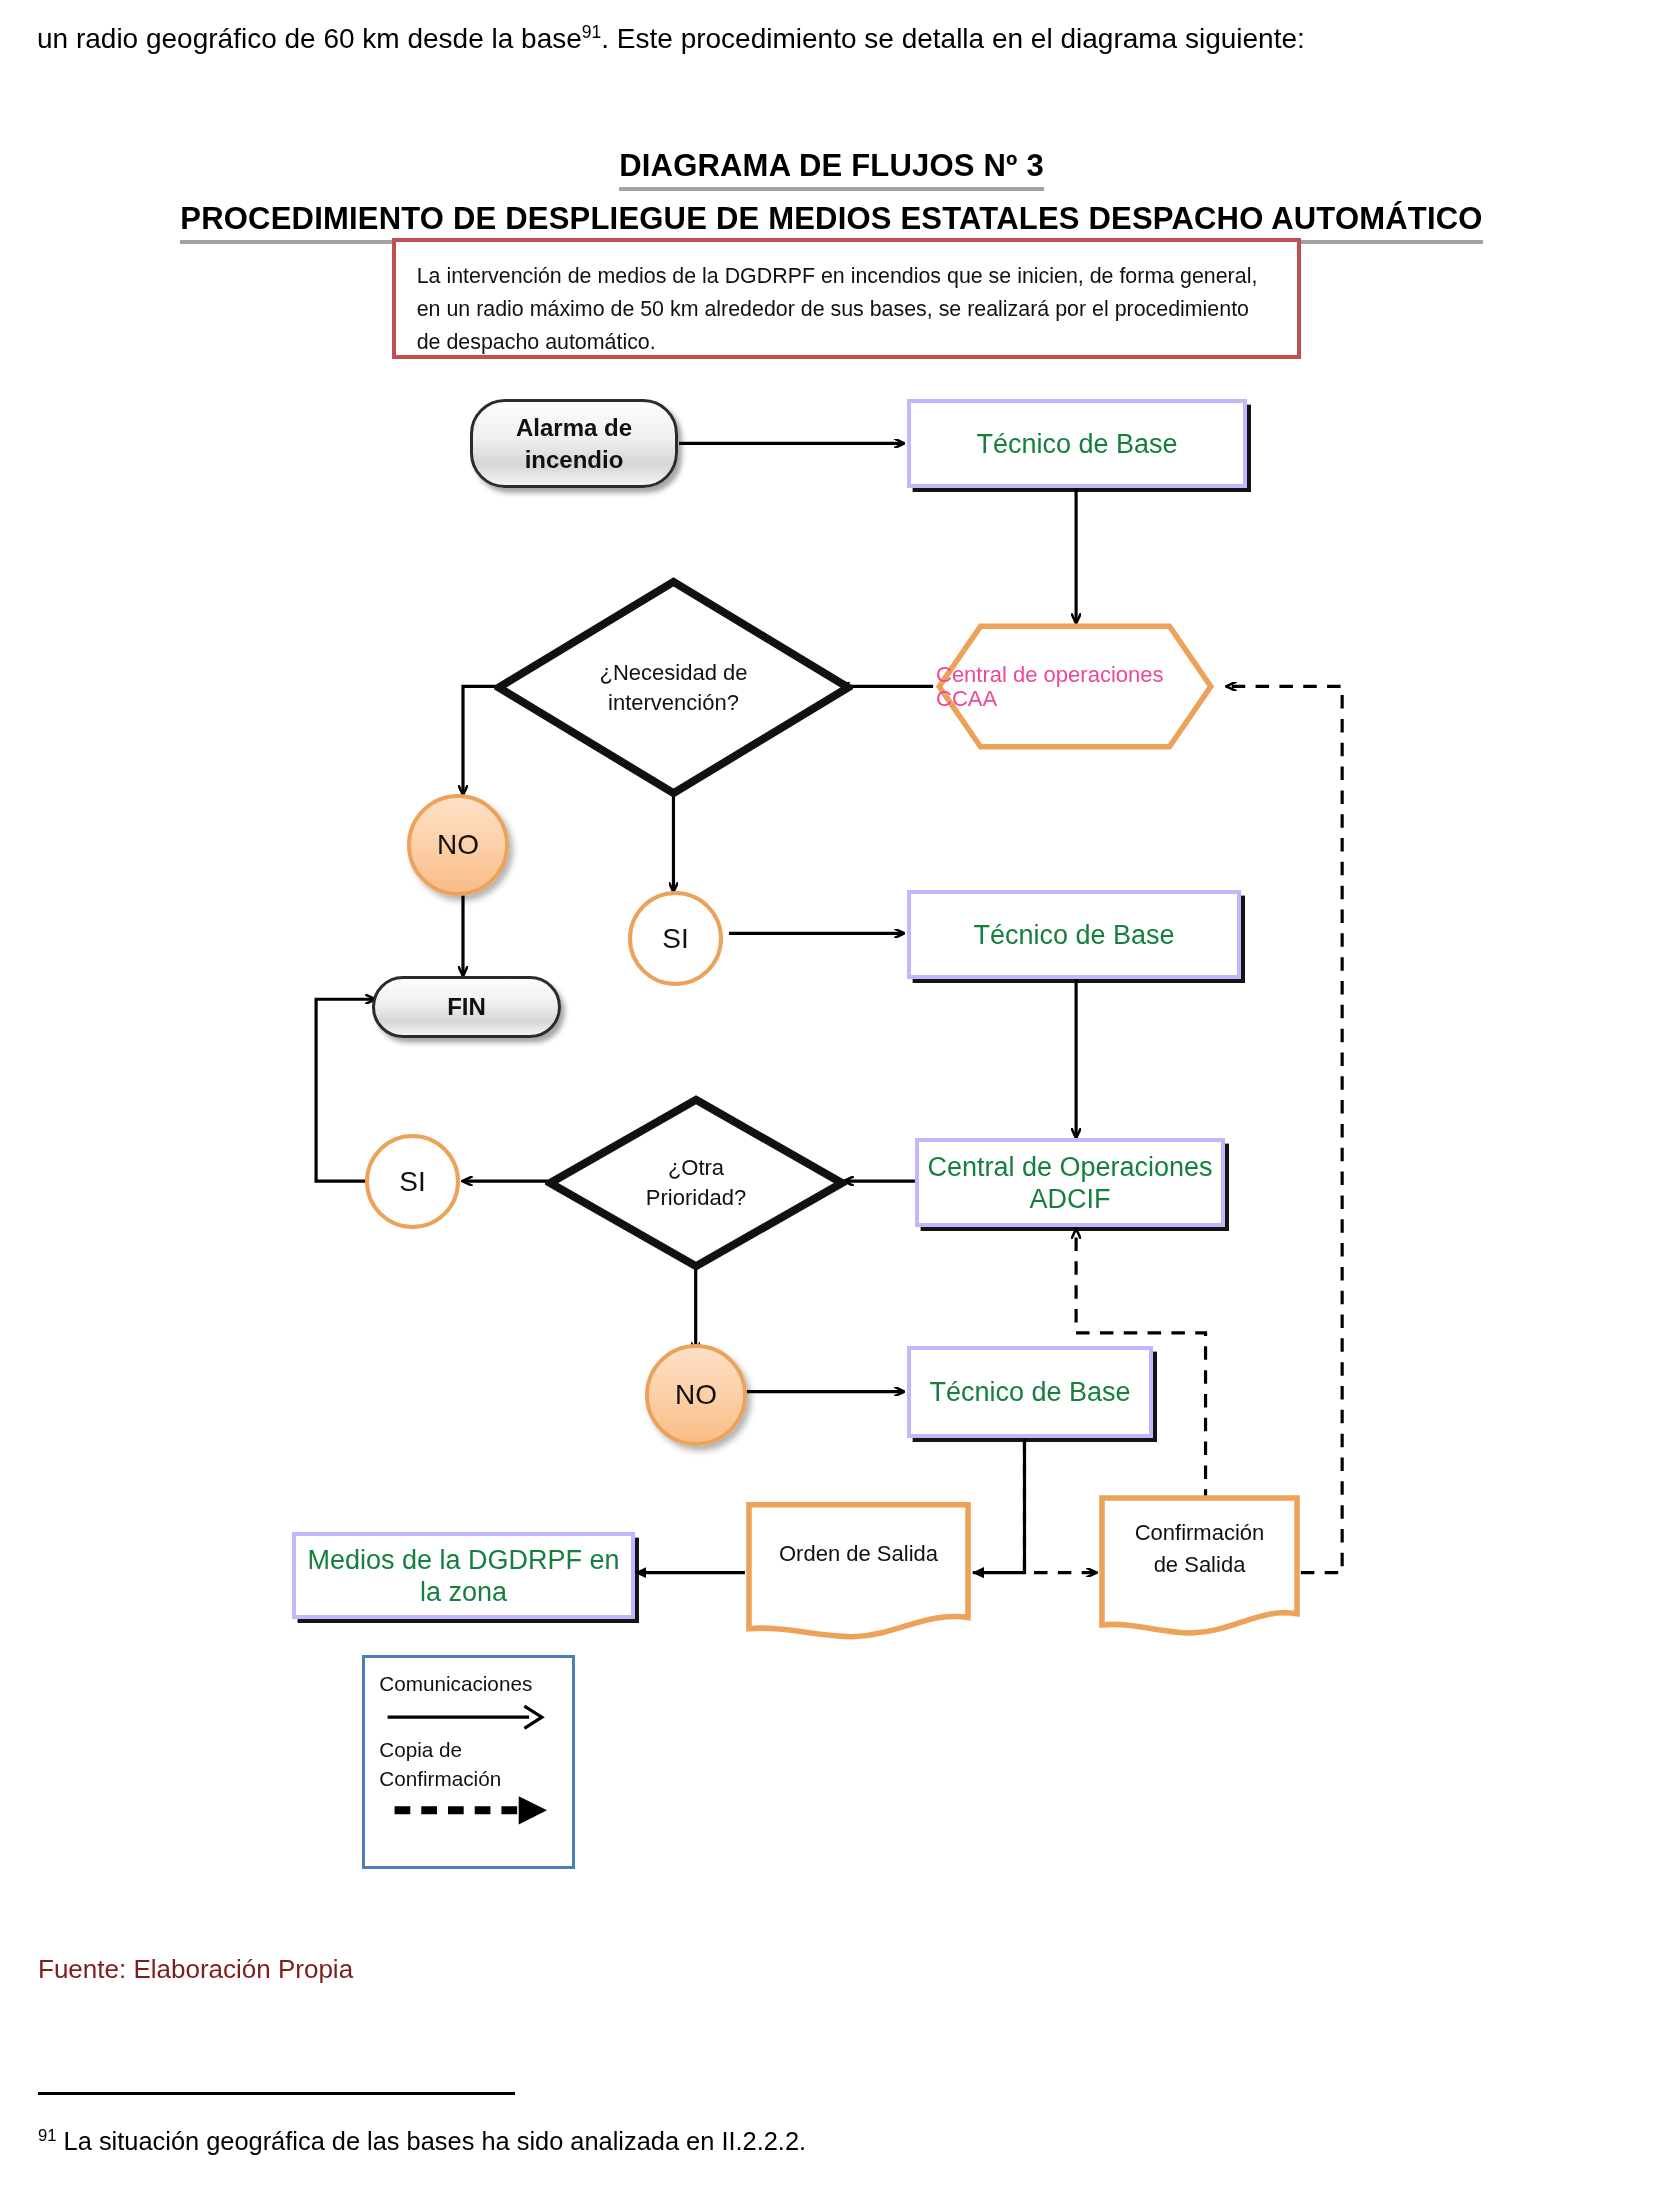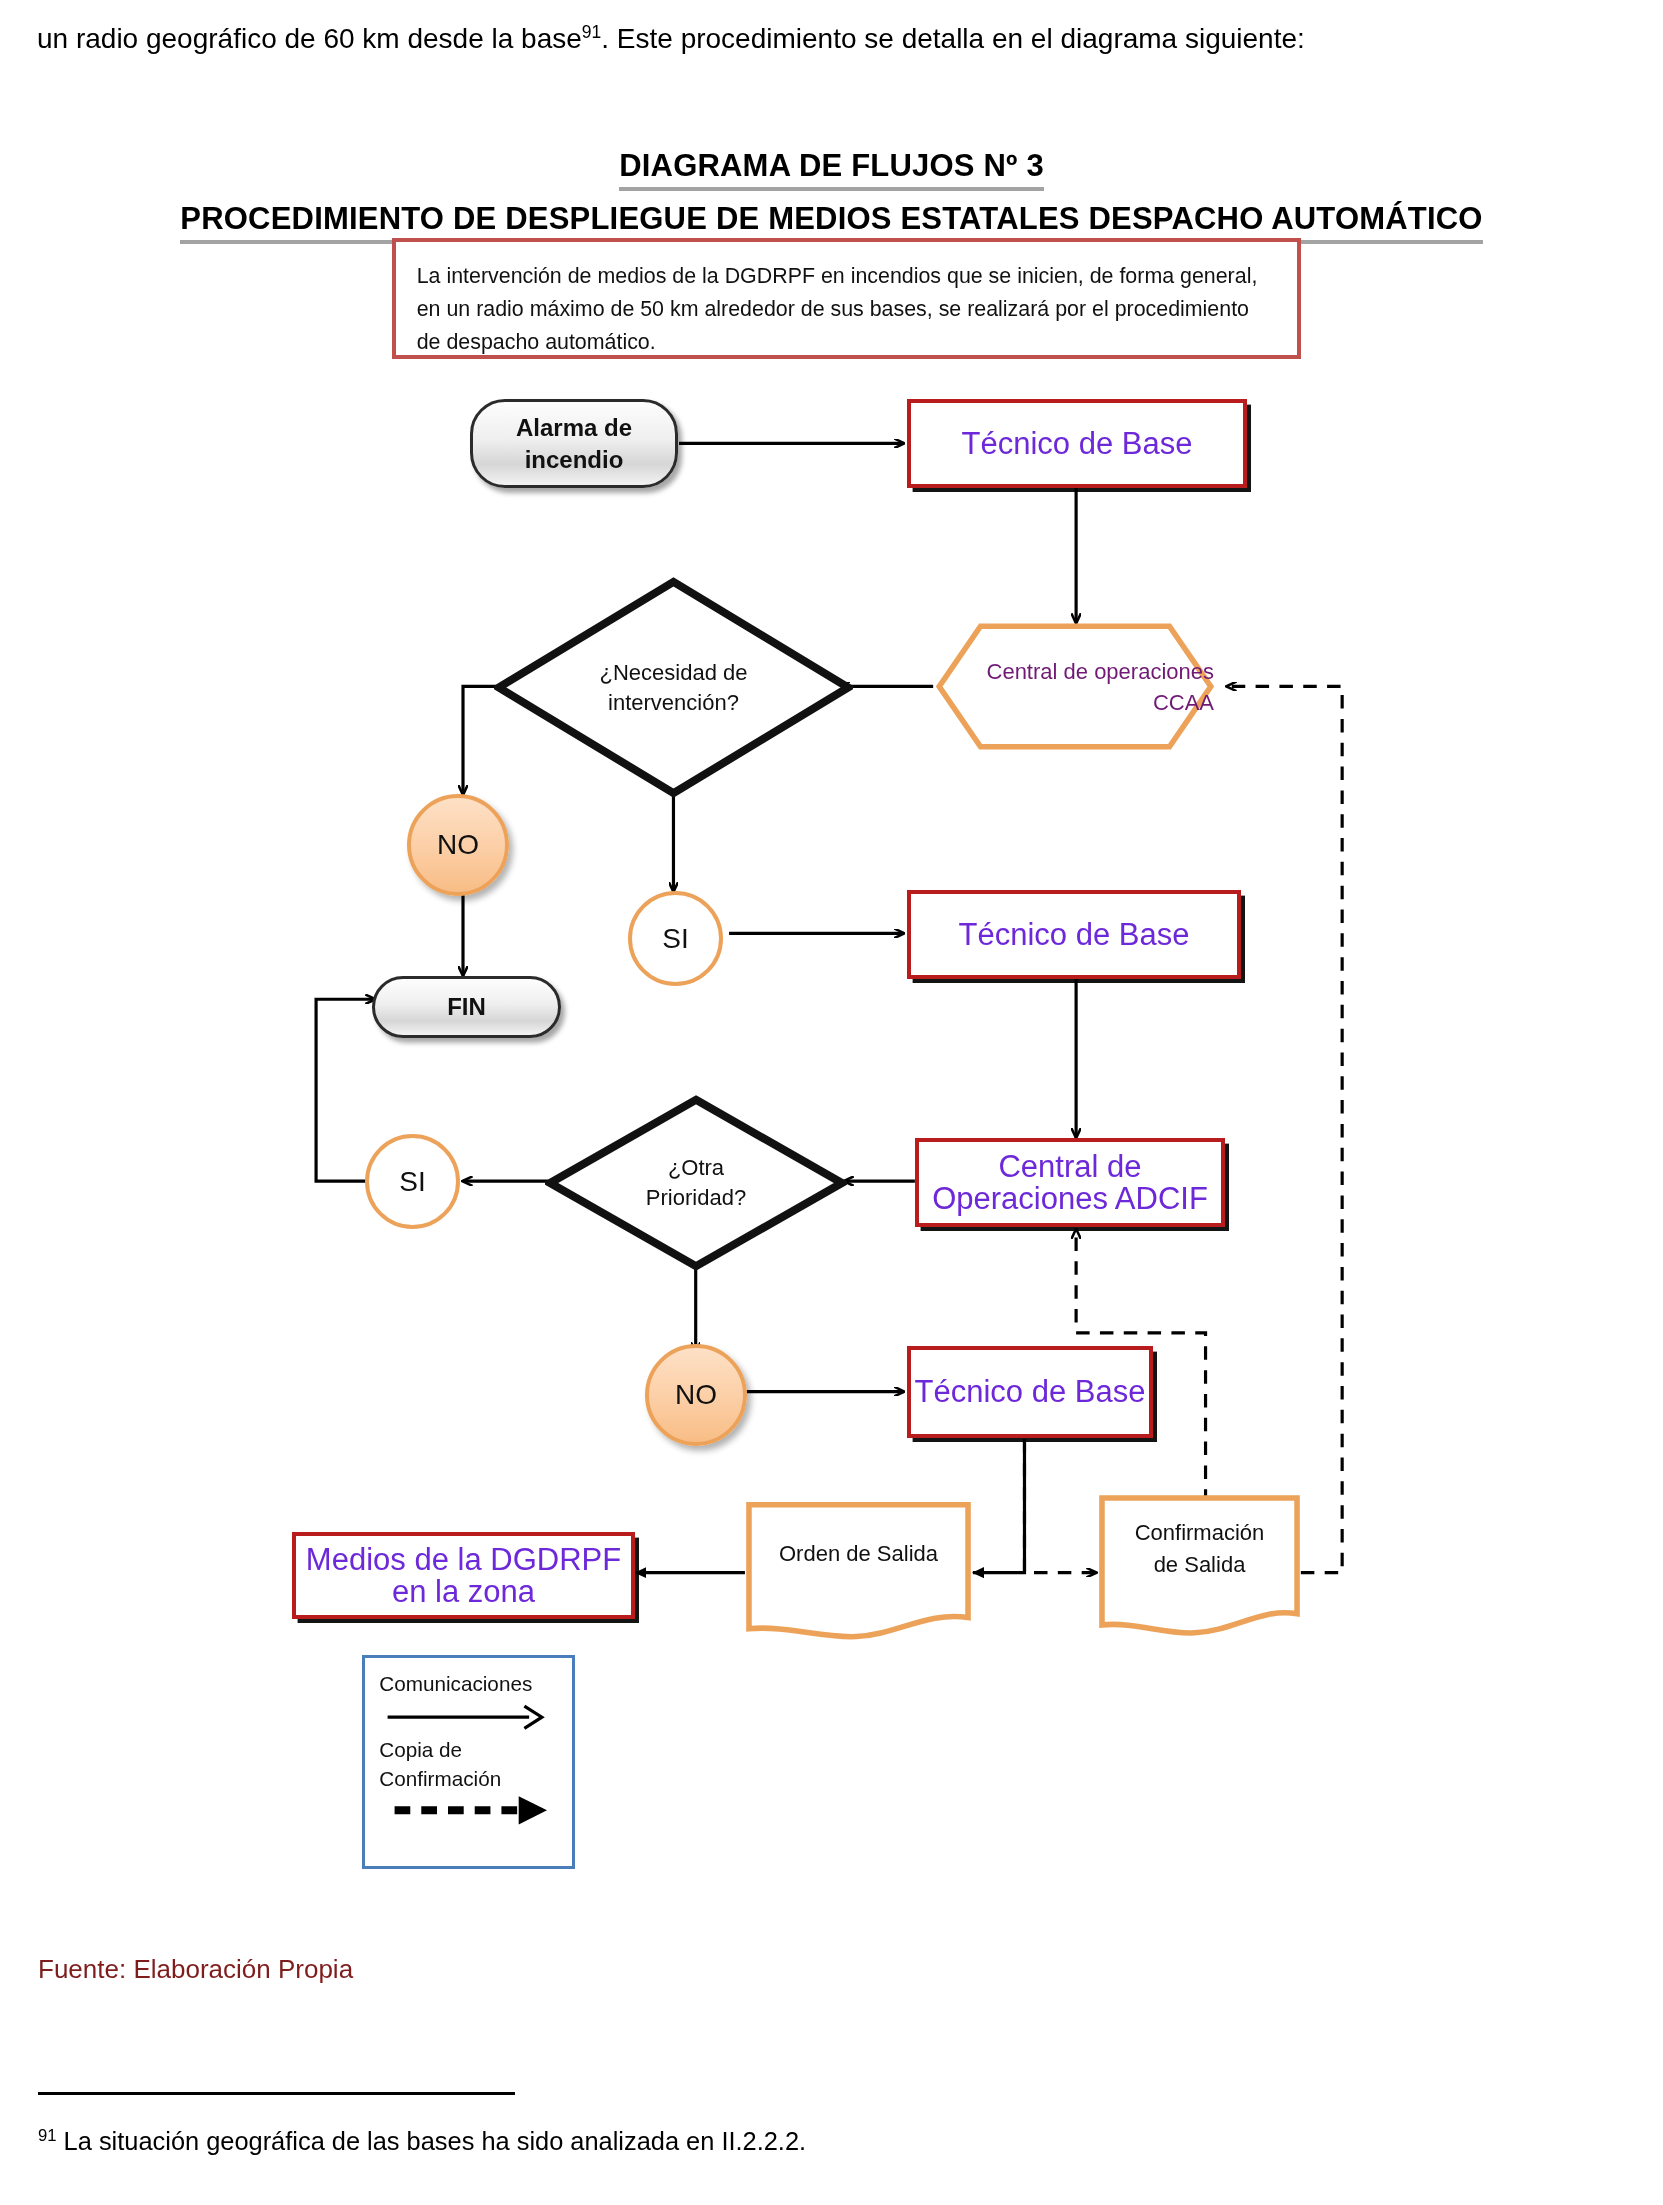--- a/index.html
+++ b/index.html
@@ -32,23 +32,23 @@
   
   .desc-box{
     position:absolute;left:392px;top:238px;width:909px;height:121px;
     border:4px solid #c0504d;background:#fff;box-sizing:border-box;
     padding:17.5px 20.7px 0 20.7px;
     font-size:21.4px;line-height:33px;text-align:left;color:#111;
   }
 
   
   .proc{
-    border:4px solid #b91c1c;background:#fff;
+    border:4px solid #c4b5fd;background:#fff;
     box-shadow:4.8px 4.8px 0 -0.8px rgba(0,0,0,.92);
-    font-size:31px;line-height:32px;color:#6d28d9;
+    font-size:27px;line-height:32px;color:#15803d;
   }
 
   
   .term{
     border:3.2px solid #2b2b2b;border-radius:35px;
     background:linear-gradient(180deg,#fdfdfd 0%,#efefef 45%,#d6d6d6 75%,#f3f3f3 100%);
     box-shadow:4px 4.8px 5.6px rgba(0,0,0,.35);
     font-weight:bold;font-size:24px;line-height:32px;color:#111;
   }
 
@@ -67,21 +67,21 @@
   }
   .circ.filled{
     background:linear-gradient(180deg,#fde0c6 0%,#fcd0a8 50%,#f8bd86 100%);
     box-shadow:4px 4.8px 6.4px rgba(0,0,0,.3);
   }
 
   
   .hexwrap{position:absolute;}
   .hexwrap svg{position:absolute;left:0;top:0;}
   .hexlabel{position:absolute;inset:0;display:flex;align-items:center;justify-content:center;
-            font-size:22px;line-height:31px;color:#701a75;text-align:right;}
+            font-size:22px;line-height:24px;color:#ec4899;text-align:left;}
 
   
   .docwrap{position:absolute;}
   .docwrap svg{position:absolute;left:0;top:0;}
   .doclabel{position:absolute;left:0;right:0;top:0;height:76%;
             display:flex;align-items:center;justify-content:center;
             font-size:22px;line-height:32px;color:#111;text-align:center;}
 
   
   .legend{

